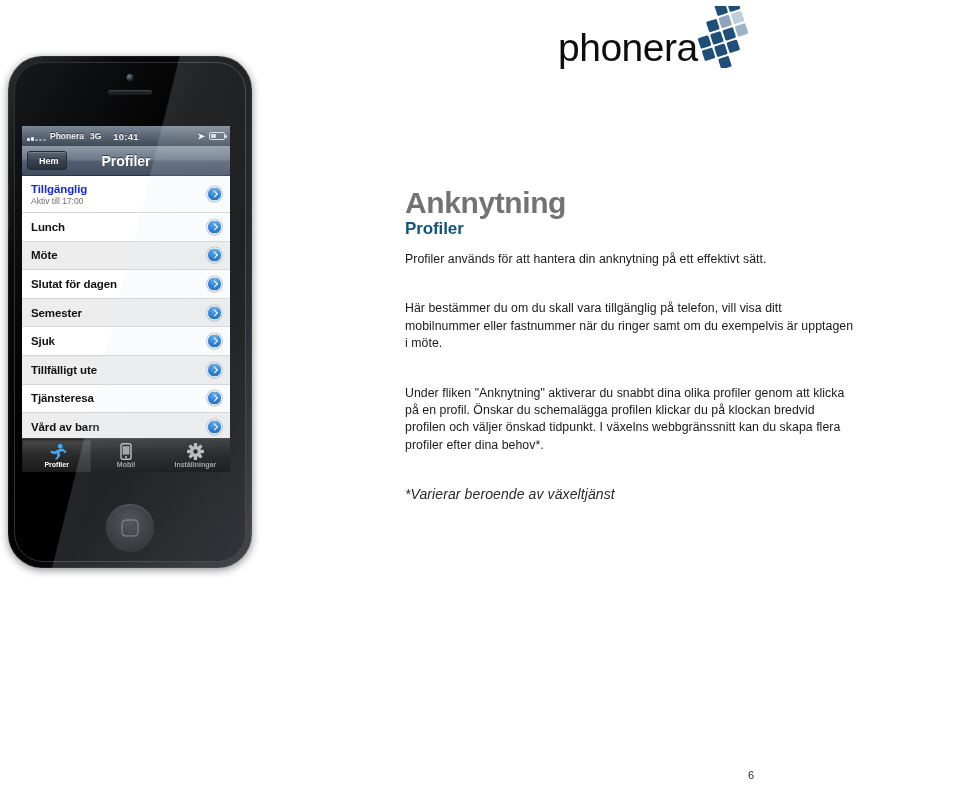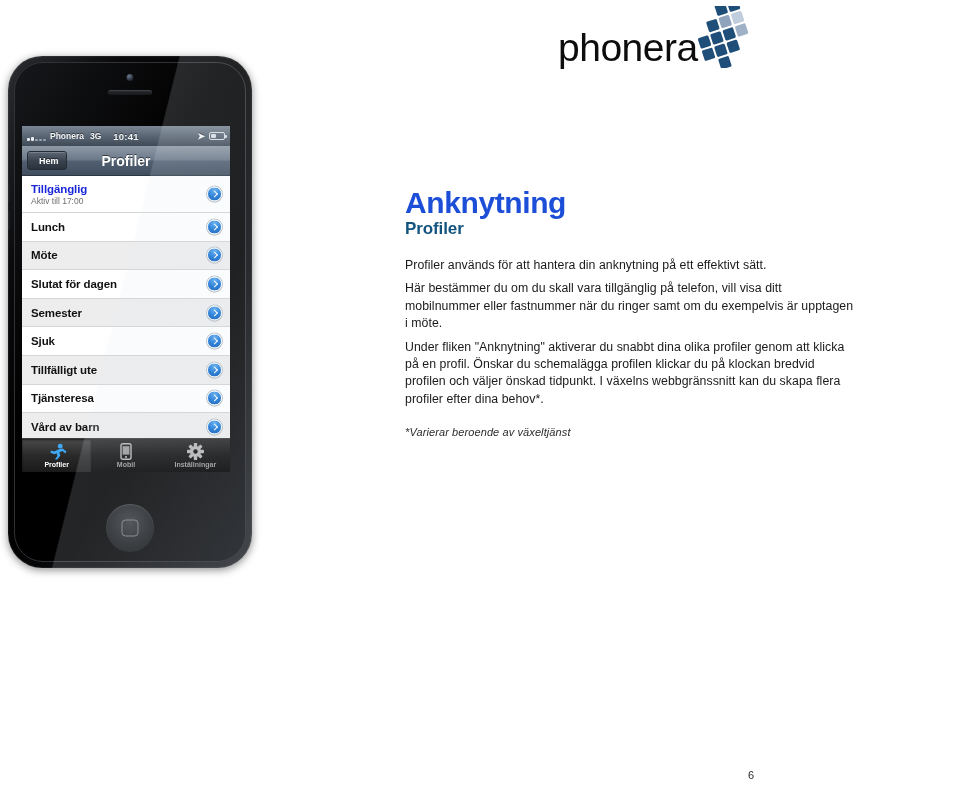--- a/index.html
+++ b/index.html
@@ -191,35 +191,35 @@
   .tab.active {
     color: #ffffff;
     background: linear-gradient(180deg,#4a4a4a 0%,#2a2a2a 50%,#1a1a1a 100%);
     box-shadow: inset 0 1px 2px rgba(0,0,0,0.6);
   }
   .tab-icon { height: 17px; display:flex; align-items:center; justify-content:center; }
 
   
   .content { position: absolute; left: 405px; top: 188px; width: 450px; }
   .h1 {
-    font-size: 30px; font-weight: bold; color: #1d4ed8;
+    font-size: 30px; font-weight: bold; color: #737373;
     letter-spacing: -0.4px; line-height: 1.0;
   }
   .h2 {
     font-size: 17px; font-weight: bold; color: #12537f;
     letter-spacing: -0.1px; margin-top: 2px; line-height: 1.1;
   }
   .body-p {
     font-size: 12.3px; color: #1a1a1a; line-height: 1.42;
-    margin-top: 18px; letter-spacing: 0.05px;
-  }
-  .body-p.tight { margin-top: 6px; }
+    margin-top: 12px; letter-spacing: 0.05px;
+  }
+  .body-p.tight { margin-top: 32px; }
   .footnote {
-    font-size: 11px; font-style: italic; color: #2b2b2b;
-    margin-top: 18px; letter-spacing: 0.1px;
+    font-size: 14px; font-style: italic; color: #2b2b2b;
+    margin-top: 32px; letter-spacing: 0.1px;
   }
   .pagenum {
     position: absolute; right: 22px; bottom: 14px;
     font-size: 11px; color: #2b2b2b;
   }
 </style>
 </head>
 <body>
 
 <div class="page">

